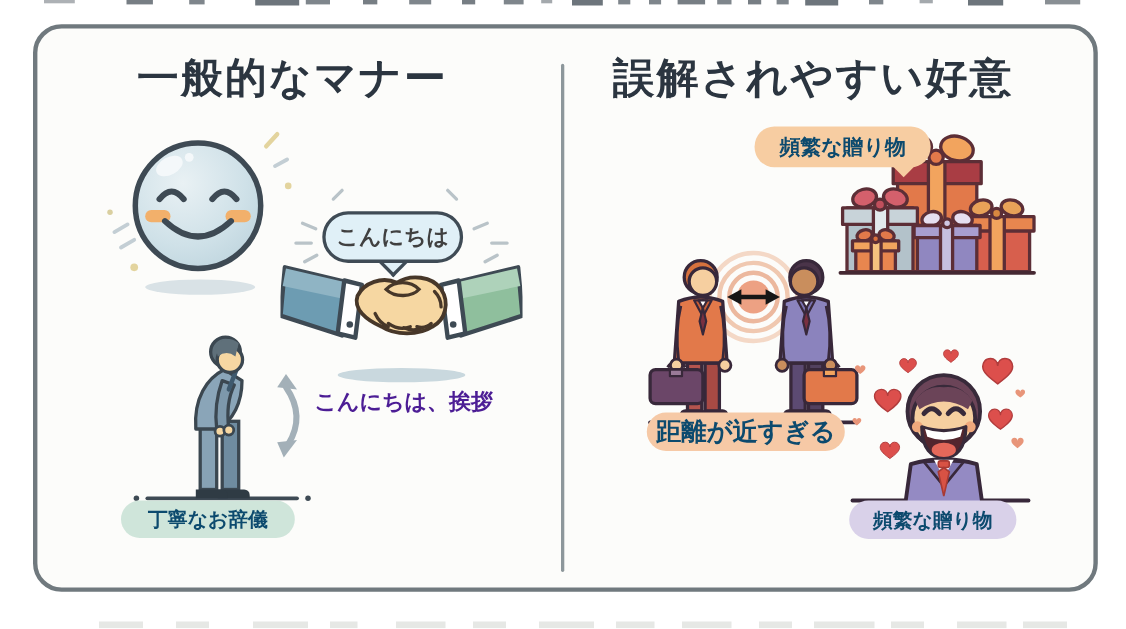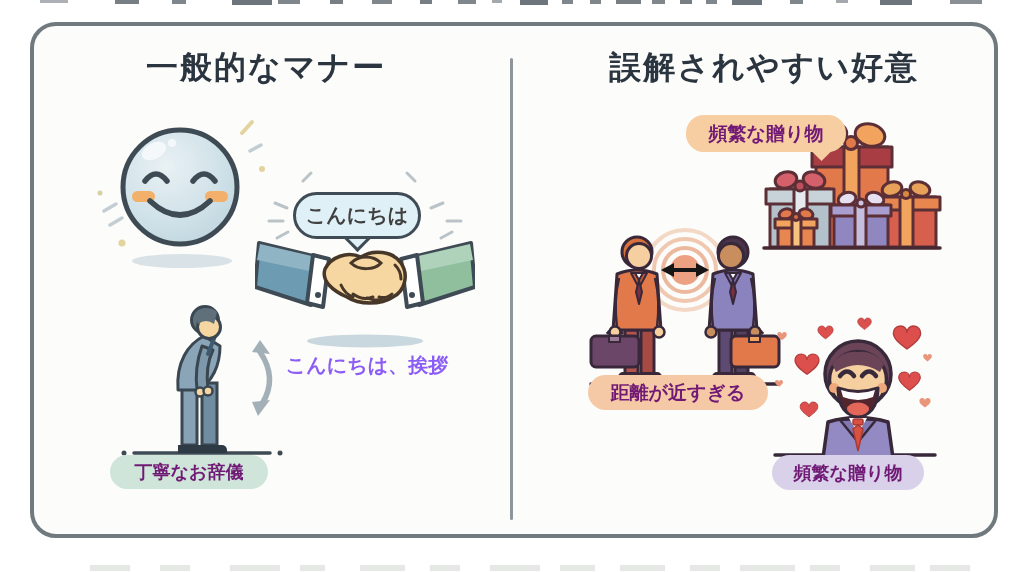--- a/index.html
+++ b/index.html
@@ -12,53 +12,53 @@
     position:absolute;left:30px;top:22px;width:968px;height:516px;
     box-sizing:border-box;border:4px solid #70797e;border-radius:26px;
     background:#fcfcfa;
   }
   .divider{
     position:absolute;left:510px;top:58px;width:2.5px;height:462px;
     background:#8d979b;border-radius:2px;
   }
   .panel-title{
     position:absolute;top:46px;width:352px;text-align:center;
-    font-size:32px;font-weight:bold;color:#2b3540;letter-spacing:2px;
+    font-size:38px;font-weight:bold;color:#2b3540;letter-spacing:2px;
     white-space:nowrap;
   }
   #left-title{left:90px;}
-  #right-title{left:588px;}
+  #right-title{left:557px;}
   .abs{position:absolute;}
   .speech-bubble{
     position:absolute;left:293px;top:192px;width:128px;height:47px;
     box-sizing:border-box;background:#e0f0f7;border:3.5px solid #3f4b55;
     border-radius:24px;display:flex;align-items:center;justify-content:center;
     font-size:20px;font-weight:bold;color:#404040;z-index:3;
   }
   .speech-bubble-tail{
     position:absolute;left:348px;top:229px;width:16px;height:16px;
     background:#e0f0f7;border-right:3.5px solid #3f4b55;border-bottom:3.5px solid #3f4b55;
     transform:rotate(45deg);z-index:2;
   }
   .handshake-caption{
     position:absolute;left:262px;top:352px;width:210px;text-align:center;
-    font-size:20px;font-weight:bold;color:#8b5cf6;white-space:nowrap;
+    font-size:20px;font-weight:bold;color:#4c1d95;white-space:nowrap;
   }
   .pill{
     position:absolute;box-sizing:border-box;display:flex;align-items:center;
-    justify-content:center;font-weight:bold;color:#701a75;border-radius:18px;
+    justify-content:center;font-weight:bold;color:#0c4a6e;border-radius:18px;
     white-space:nowrap;z-index:4;
   }
   #bow-pill{left:110px;top:455px;width:158px;height:34px;background:#cfe5da;font-size:18px;}
   #gift-pill{left:686px;top:115px;width:160px;height:37px;background:#f7cda2;font-size:19px;}
   .gift-pill-tail{
     position:absolute;left:814px;top:143px;width:15px;height:15px;
     background:#f7cda2;transform:rotate(45deg);z-index:3;
   }
-  #distance-pill{left:588px;top:375px;width:180px;height:35px;background:#f6c9a6;font-size:19px;}
+  #distance-pill{left:588px;top:375px;width:180px;height:35px;background:#f6c9a6;font-size:23px;}
   #appeal-pill{left:772px;top:455px;width:152px;height:35px;background:#d9d1e9;font-size:18px;}
   svg{display:block;}
 </style>
 </head>
 <body>
 
 <svg class="abs" style="left:0;top:0" width="1024" height="8">
   <g fill="#49535b">
     <rect x="40" y="0" width="28" height="3" opacity="0.45"></rect>
     <rect x="115" y="0" width="24" height="4" opacity="0.75"></rect>

